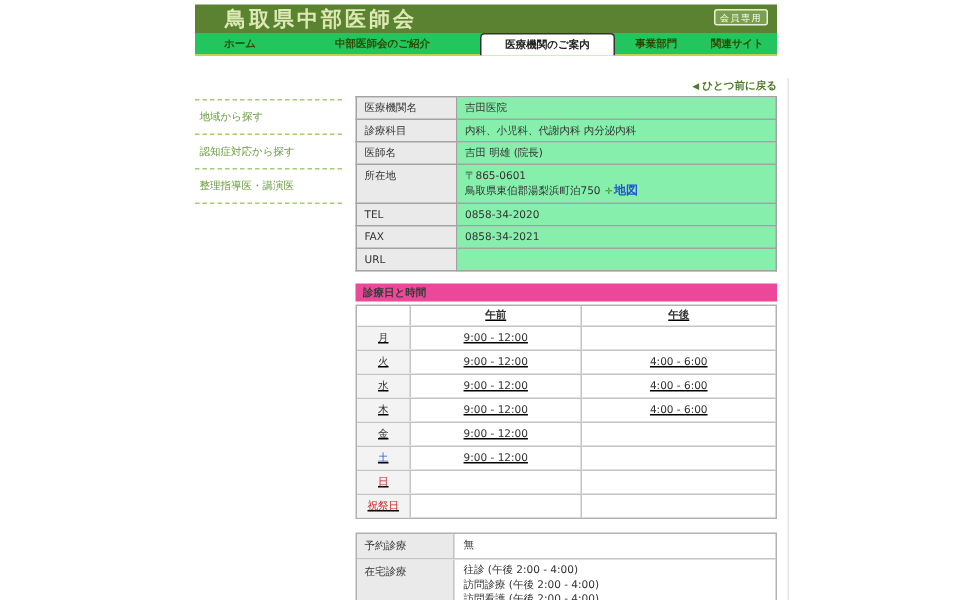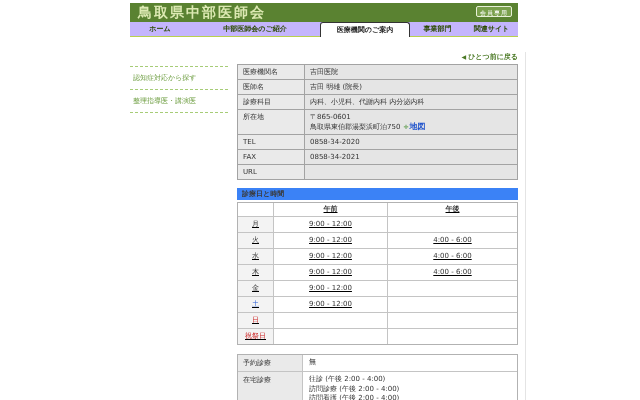--- a/index.html
+++ b/index.html
@@ -5,34 +5,34 @@
   html,body{margin:0;padding:0;}
   body{
     width:640px;height:400px;overflow:hidden;background:#ffffff;position:relative;
     font-family:"DejaVu Sans",sans-serif;-webkit-font-smoothing:antialiased;
   }
   .site{position:absolute;left:130px;top:3px;width:388px;}
 
   
   .masthead{height:19px;background:#5a8231;position:relative;}
   .site-title{
-    position:absolute;left:8px;top:1px;
+    position:absolute;left:20px;top:1px;
     font-family:"DejaVu Serif",serif;font-weight:bold;
     font-size:14px;letter-spacing:2px;color:#dce9b2;white-space:nowrap;
   }
   .member-btn{
     position:absolute;right:6px;top:3px;width:36px;height:11px;
     background:#7aa04c;border:1px solid #e8f0d8;border-radius:2px;
     color:#ffffff;font-size:6px;line-height:11px;text-align:center;
     letter-spacing:1px;box-sizing:border-box;cursor:pointer;
   }
 
   
   .nav{
-    height:14px;background:#c4b5fd;border-bottom:1px solid #b9d04f;
+    height:14px;background:#22c55e;border-bottom:1px solid #b9d04f;
     display:flex;align-items:stretch;
   }
   .tab{
     font-size:7px;font-weight:bold;color:#2b4a00;
     display:flex;align-items:center;justify-content:center;
     cursor:pointer;white-space:nowrap;
   }
   .tab.t0{width:60px;}
   .tab.t1{width:130px;}
   .tab.t2{width:90px;}
@@ -65,29 +65,29 @@
   .back-row .arrow{font-size:6px;color:#4c7a26;margin-right:2px;}
   .back-link{cursor:pointer;}
 
   
   table.info{border-collapse:collapse;width:281px;margin-top:2px;}
   table.info td{
     border:1px solid #a3a3a3;font-size:7px;color:#333333;
     padding:3px 5px;line-height:8px;vertical-align:top;
   }
   table.info td.lbl{background:#eaeaea;width:56px;}
-  table.info td.val{background:#e5e5e5;margin-left:31px;}
+  table.info td.val{background:#86efac;margin-left:31px;}
   .addr2{margin-top:2px;white-space:nowrap;}
   .map-link{color:#2255cc;font-weight:bold;font-size:8px;cursor:pointer;margin-left:3px;}
   .map-icon{color:#3f8a2a;font-size:6px;margin-right:1px;}
   .empty-cell{height:7px;}
 
   
   .sch-bar{
-    margin-top:8px;height:12px;line-height:12px;background:#3b82f6;
+    margin-top:8px;height:12px;line-height:12px;background:#ec4899;
     font-size:7px;font-weight:bold;color:#3a3a3a;padding-left:5px;
   }
   .sch-table{margin-top:2px;width:281px;border:1px solid #b2b2b2;box-sizing:border-box;}
   .sch-row{display:flex;border-top:1px solid #c4c4c4;text-decoration:underline;}
   .sch-row:first-child{border-top:none;}
   .sch-head .cell{height:13px;line-height:13px;font-weight:bold;}
   .cell{
     font-size:7px;color:#333333;height:15px;line-height:15px;
     text-align:center;box-sizing:border-box;
   }
@@ -124,43 +124,44 @@
     <div class="tab t1">中部医師会のご紹介</div>
     <div class="tab t2 active">医療機関のご案内</div>
     <div class="tab t3">事業部門</div>
     <div class="tab t4">関連サイト</div>
   </div>
 
   <div class="content">
     <div class="page-edge"></div>
 
     <div class="sidebar">
+      <div class="side-item">地域から探す</div>
       <div class="side-item">認知症対応から探す</div>
       <div class="side-item">整理指導医・講演医</div>
     </div>
 
     <div class="main">
 
       <div class="back-row">
         <span class="back-link"><span class="arrow">◀</span><span>ひとつ前に戻る</span></span>
       </div>
 
       <table class="info">
         <tbody>
             <tr>
           <td class="lbl">医療機関名</td>
           <td class="val">吉田医院</td>
         </tr>
         <tr>
+          <td class="lbl">診療科目</td>
+          <td class="val">内科、小児科、代謝内科 内分泌内科</td>
+        </tr>
+        <tr>
           <td class="lbl">医師名</td>
           <td class="val">吉田 明雄 (院長)</td>
-        </tr>
-        <tr>
-          <td class="lbl">診療科目</td>
-          <td class="val">内科、小児科、代謝内科 内分泌内科</td>
         </tr>
         <tr>
           <td class="lbl">所在地</td>
           <td class="val">
             <div>〒865-0601</div>
             <div class="addr2"><span>鳥取県東伯郡湯梨浜町泊750</span><span class="map-link"><span class="map-icon">✛</span><span>地図</span></span></div>
           </td>
         </tr>
         <tr>
           <td class="lbl">TEL</td>

